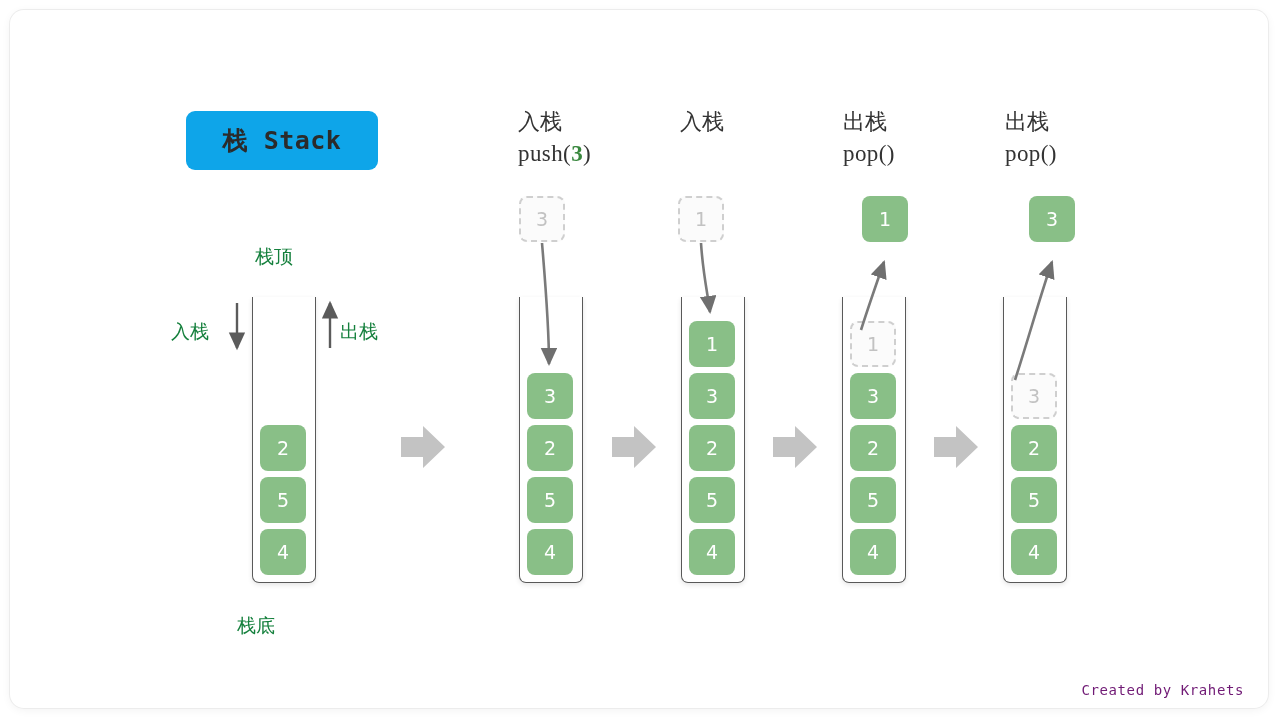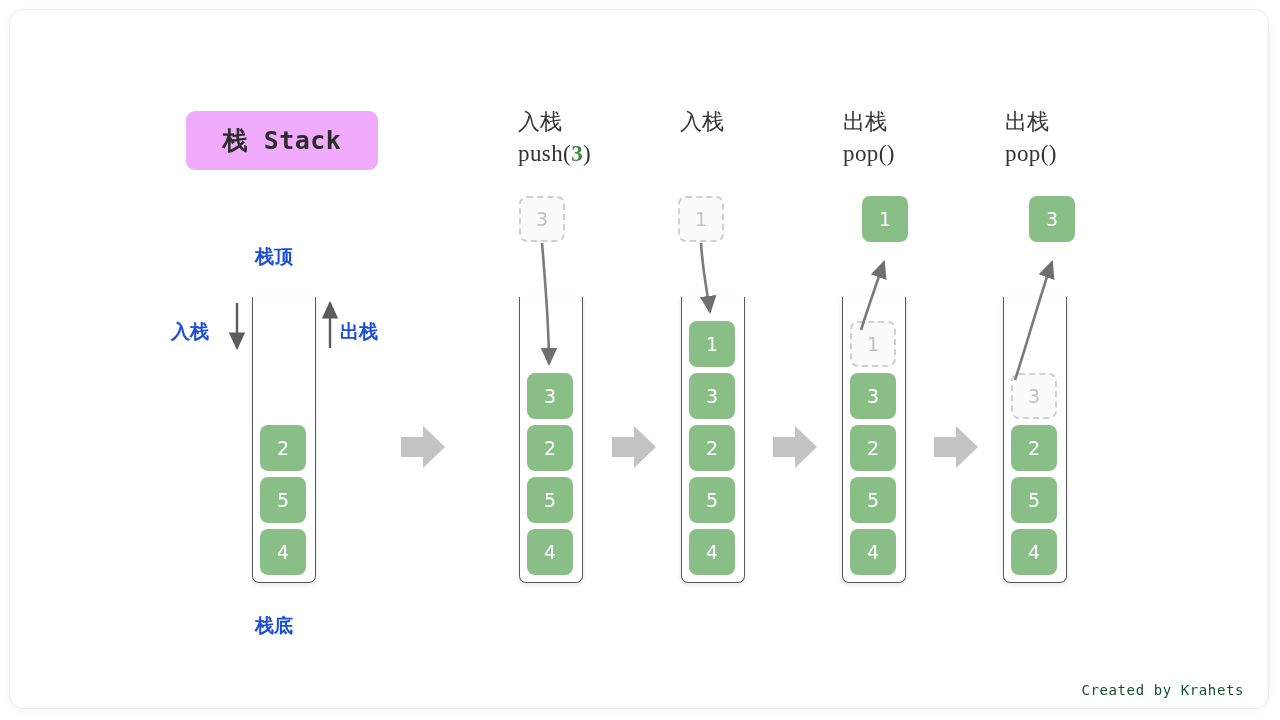--- a/index.html
+++ b/index.html
@@ -21,41 +21,41 @@
     position: absolute;
     left: 0; top: 0;
     width: 1280px; height: 720px;
   }
 
   
   #title-badge {
     position: absolute;
     left: 186px; top: 111px;
     width: 192px; height: 59px;
-    background: #f0abfc;
+    background: #0ea5e9;
     border-radius: 9px;
     display: flex; align-items: center; justify-content: center;
     font-size: 25px;
     font-weight: bold;
     color: #2b2b2b;
     letter-spacing: 0.5px;
     font-family: "DejaVu Sans Mono", monospace;
   }
 
   
   .cjk-label {
     position: absolute;
     font-family: "DejaVu Sans", sans-serif;
-    font-weight: bold;
-    color: #1d4ed8;
+    font-weight: normal;
+    color: #15803d;
     font-size: 19px;
     white-space: nowrap;
   }
   #label-top    { left: 255px; top: 244px; }
-  #label-bottom { left: 255px; top: 613px; }
+  #label-bottom { left: 237px; top: 613px; }
   #label-push   { left: 171px; top: 319px; }
   #label-pop    { left: 340px; top: 319px; }
 
   
   .col-head {
     position: absolute;
     width: 200px;
     text-align: left;
     color: #3a3a3a;
     white-space: nowrap;
@@ -130,21 +130,21 @@
     width: 1280px; height: 720px;
     pointer-events: none;
   }
 
   
   #footer {
     position: absolute;
     right: 36px; bottom: 22px;
     font-family: "DejaVu Sans Mono", monospace;
     font-size: 14px;
-    color: #14532d;
+    color: #701a75;
     letter-spacing: 0.6px;
   }
 </style>
 </head>
 <body>
 
 <div id="card"></div>
 
 <div id="stage">
 

